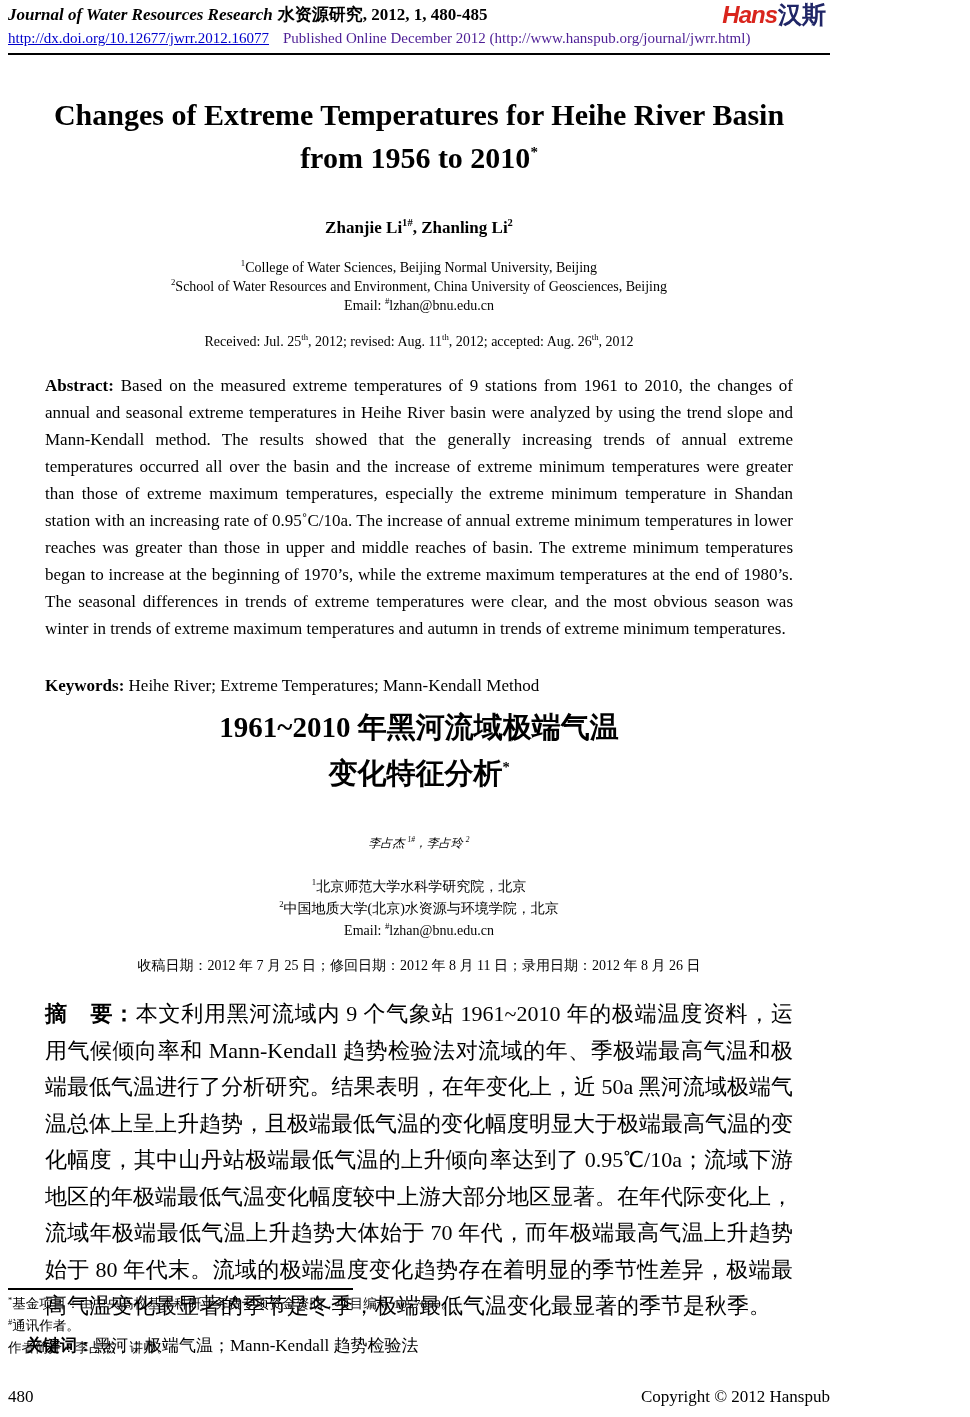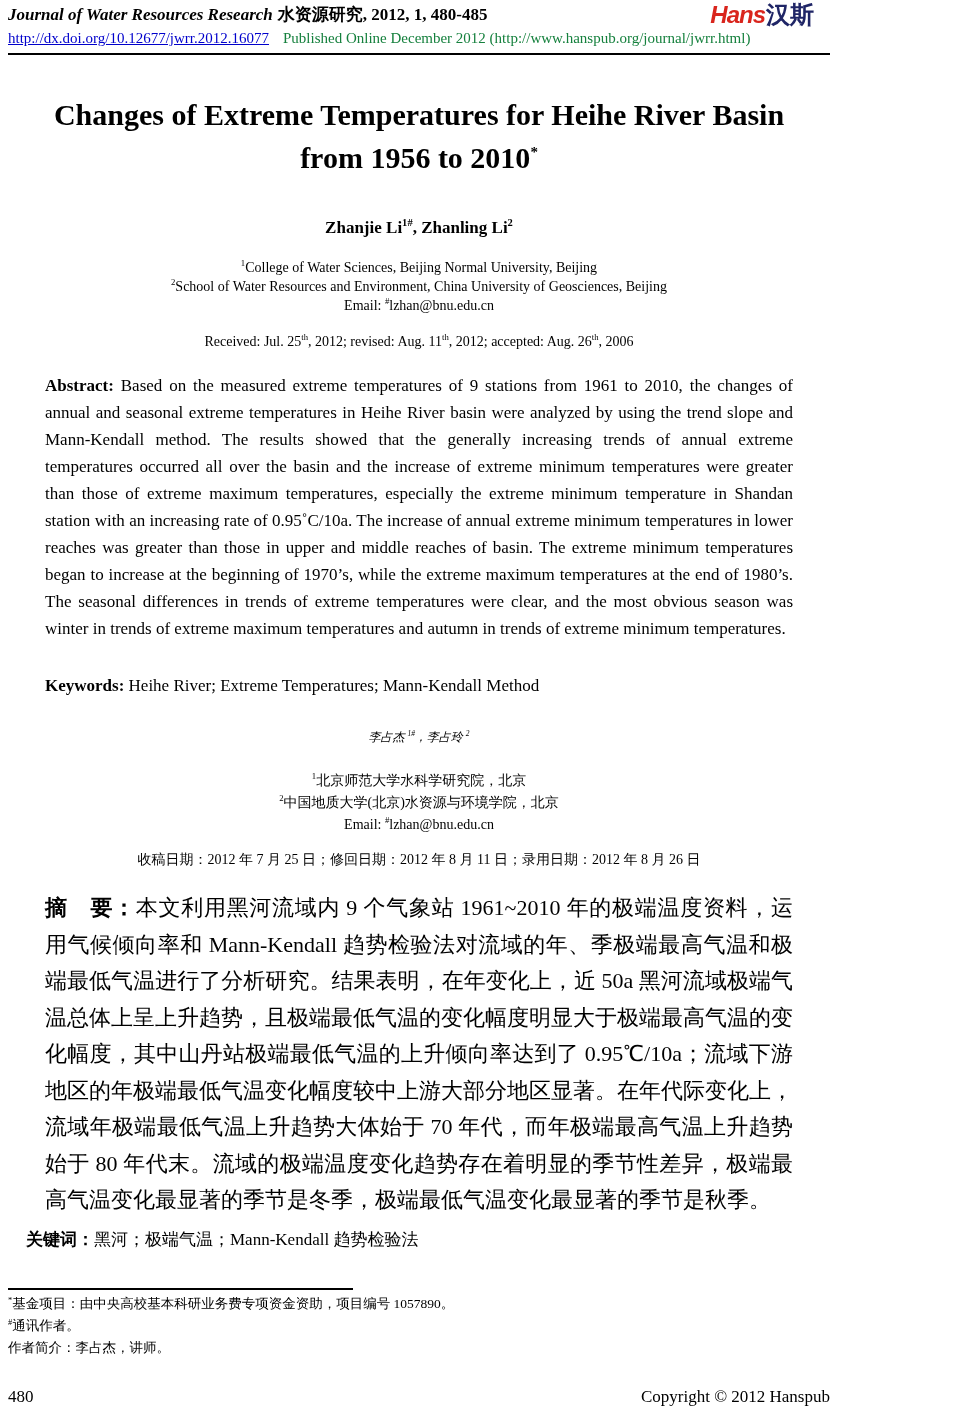--- a/index.html
+++ b/index.html
@@ -15,23 +15,23 @@
   }
   sup { font-size: 62%; vertical-align: super; line-height: 0; }
 
   
   .header { position: relative; padding: 4px 8px 0 8px; }
   .hrow1 { font-size: 17px; line-height: 21px; white-space: nowrap; }
   .jtitle { font-weight: bold; font-style: italic; }
   .jmeta  { font-weight: bold; margin-left: 5px; }
   .hrow2 { font-size: 15px; line-height: 20px; margin-top: 3px; white-space: nowrap; }
   .doi { color: #0000cc; text-decoration: underline; }
-  .pub { margin-left: 14px; color: #15803d; }
+  .pub { margin-left: 14px; color: #4c1d95; }
   .logo {
-    position: absolute; right: 24px; top: 2px;
+    position: absolute; right: 12px; top: 2px;
     font-family: "Liberation Sans", sans-serif;
     font-size: 24px; font-weight: bold; line-height: 26px; white-space: nowrap;
   }
   .logo-hans { color: #d9251d; font-style: italic; letter-spacing: -1px; }
   .logo-cn { color: #1f2566; margin-left: 1px; }
   .rule { margin: 5px 8px 0 8px; border-top: 2px solid #000; }
 
   
   .title {
     margin: 38px 30px 0 30px;
@@ -92,34 +92,38 @@
     <span>Zhanjie Li</span><sup>1#</sup><span>, </span><span>Zhanling Li</span><sup>2</sup>
   </div>
 
   <div class="affil">
     <div><sup>1</sup><span>College of Water Sciences, Beijing Normal University, Beijing</span></div>
     <div><sup>2</sup><span>School of Water Resources and Environment, China University of Geosciences, Beijing</span></div>
     <div><span>Email: </span><sup>#</sup><span>lzhan@bnu.edu.cn</span></div>
   </div>
 
   <div class="received">
-    <span>Received: Jul. 25</span><sup>th</sup><span>, 2012; revised: Aug. 11</span><sup>th</sup><span>, 2012; accepted: Aug. 26</span><sup>th</sup><span>, 2006</span>
+    <span>Received: Jul. 25</span><sup>th</sup><span>, 2012; revised: Aug. 11</span><sup>th</sup><span>, 2012; accepted: Aug. 26</span><sup>th</sup><span>, 2012</span>
   </div>
 
   <p class="abstract">
     <span class="bold">Abstract:</span>
     <span>Based on the measured extreme temperatures of 9 stations from 1961 to 2010, the changes of annual and seasonal extreme temperatures in Heihe River basin were analyzed by using the trend slope and Mann-Kendall method. The results showed that the generally increasing trends of annual extreme temperatures occurred all over the basin and the increase of extreme minimum temperatures were greater than those of extreme maximum temperatures, especially the extreme minimum temperature in Shandan station with an increasing rate of 0.95˚C/10a. The increase of annual extreme minimum temperatures in lower reaches was greater than those in upper and middle reaches of basin. The extreme minimum temperatures began to increase at the beginning of 1970’s, while the extreme maximum temperatures at the end of 1980’s. The seasonal differences in trends of extreme temperatures were clear, and the most obvious season was winter in trends of extreme maximum temperatures and autumn in trends of extreme minimum temperatures.</span>
   </p>
 
   <p class="keywords">
     <span class="bold">Keywords:</span>
     <span>Heihe River; Extreme Temperatures; Mann-Kendall Method</span>
   </p>
 
   <div class="cn-block">
+    <h2 class="cn-title">
+      <span>1961~2010 年黑河流域极端气温</span><br>
+      <span>变化特征分析</span><sup>*</sup>
+    </h2>
 
     <div class="cn-authors">
       <span>李占杰 </span><sup>1#</sup><span>，李占玲 </span><sup>2</sup>
     </div>
 
     <div class="cn-affil">
       <div><sup>1</sup><span>北京师范大学水科学研究院，北京</span></div>
       <div><sup>2</sup><span>中国地质大学(北京)水资源与环境学院，北京</span></div>
       <div><span>Email: </span><sup>#</sup><span>lzhan@bnu.edu.cn</span></div>
     </div>

